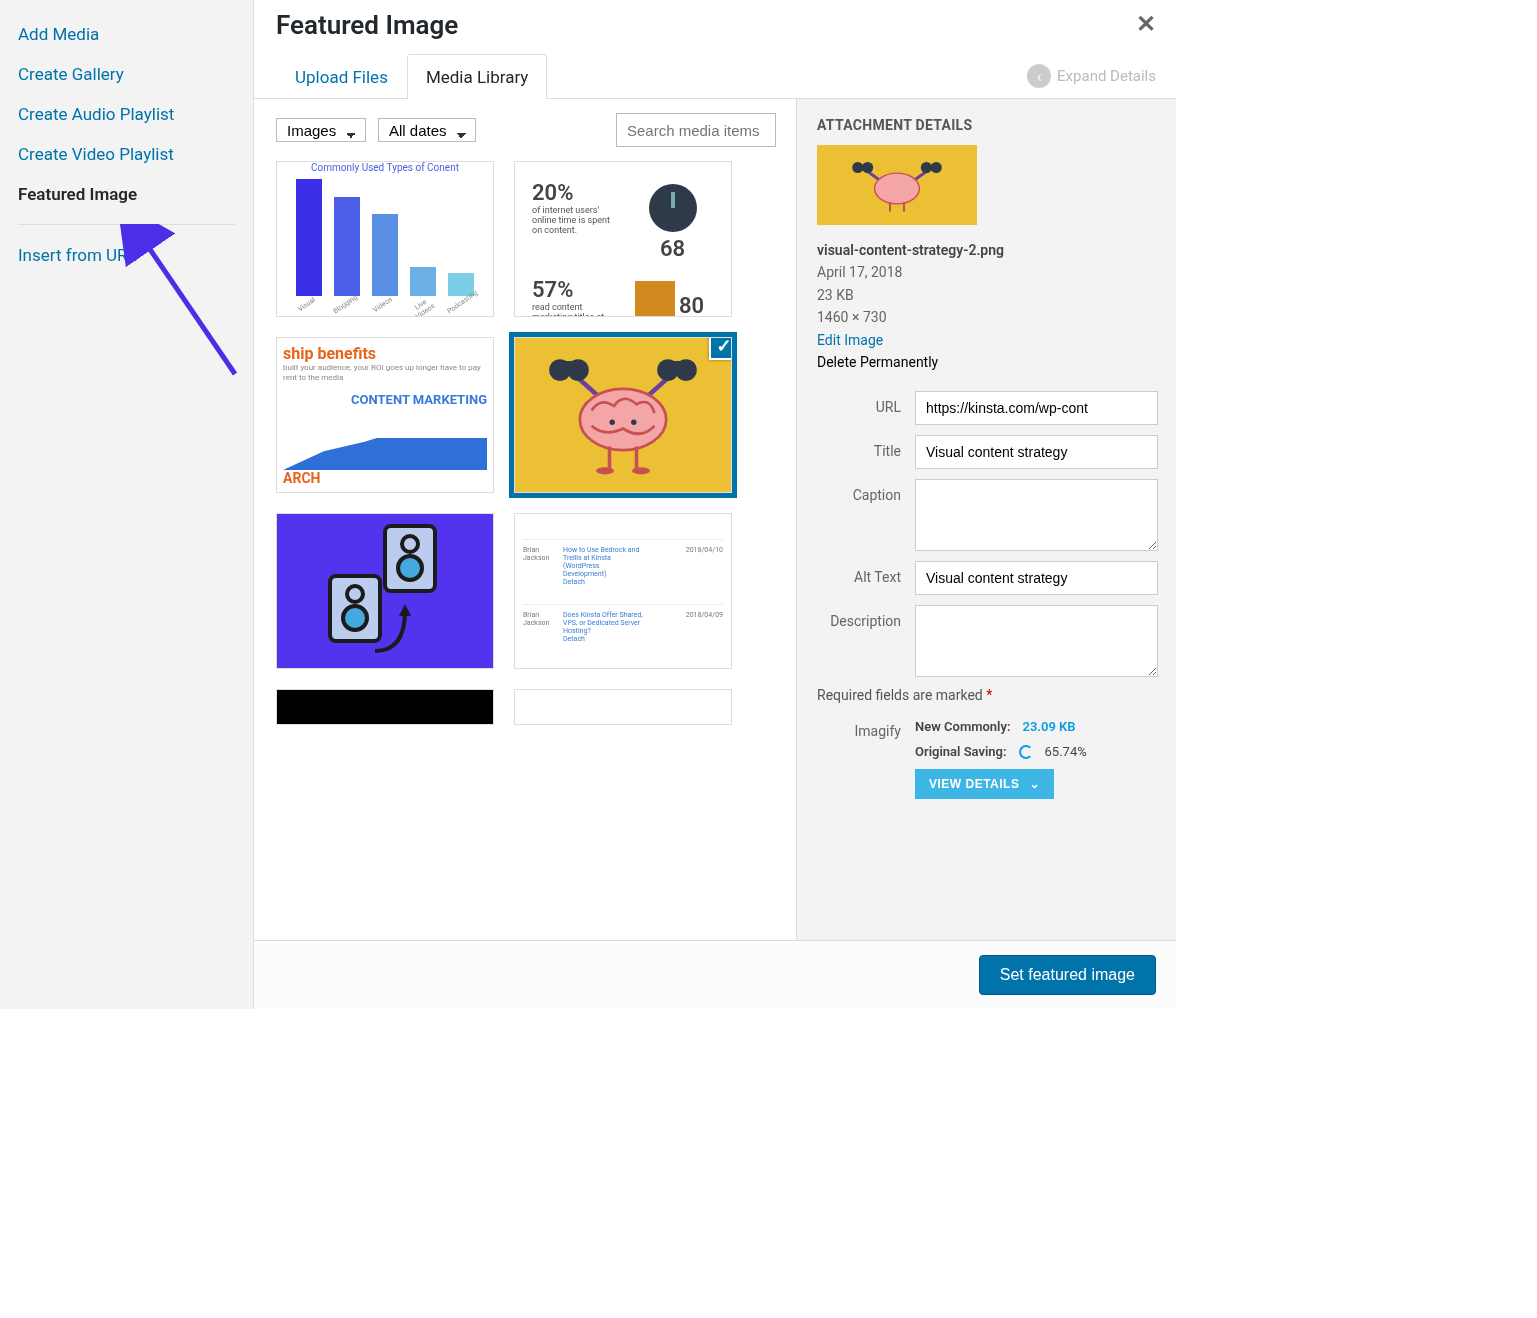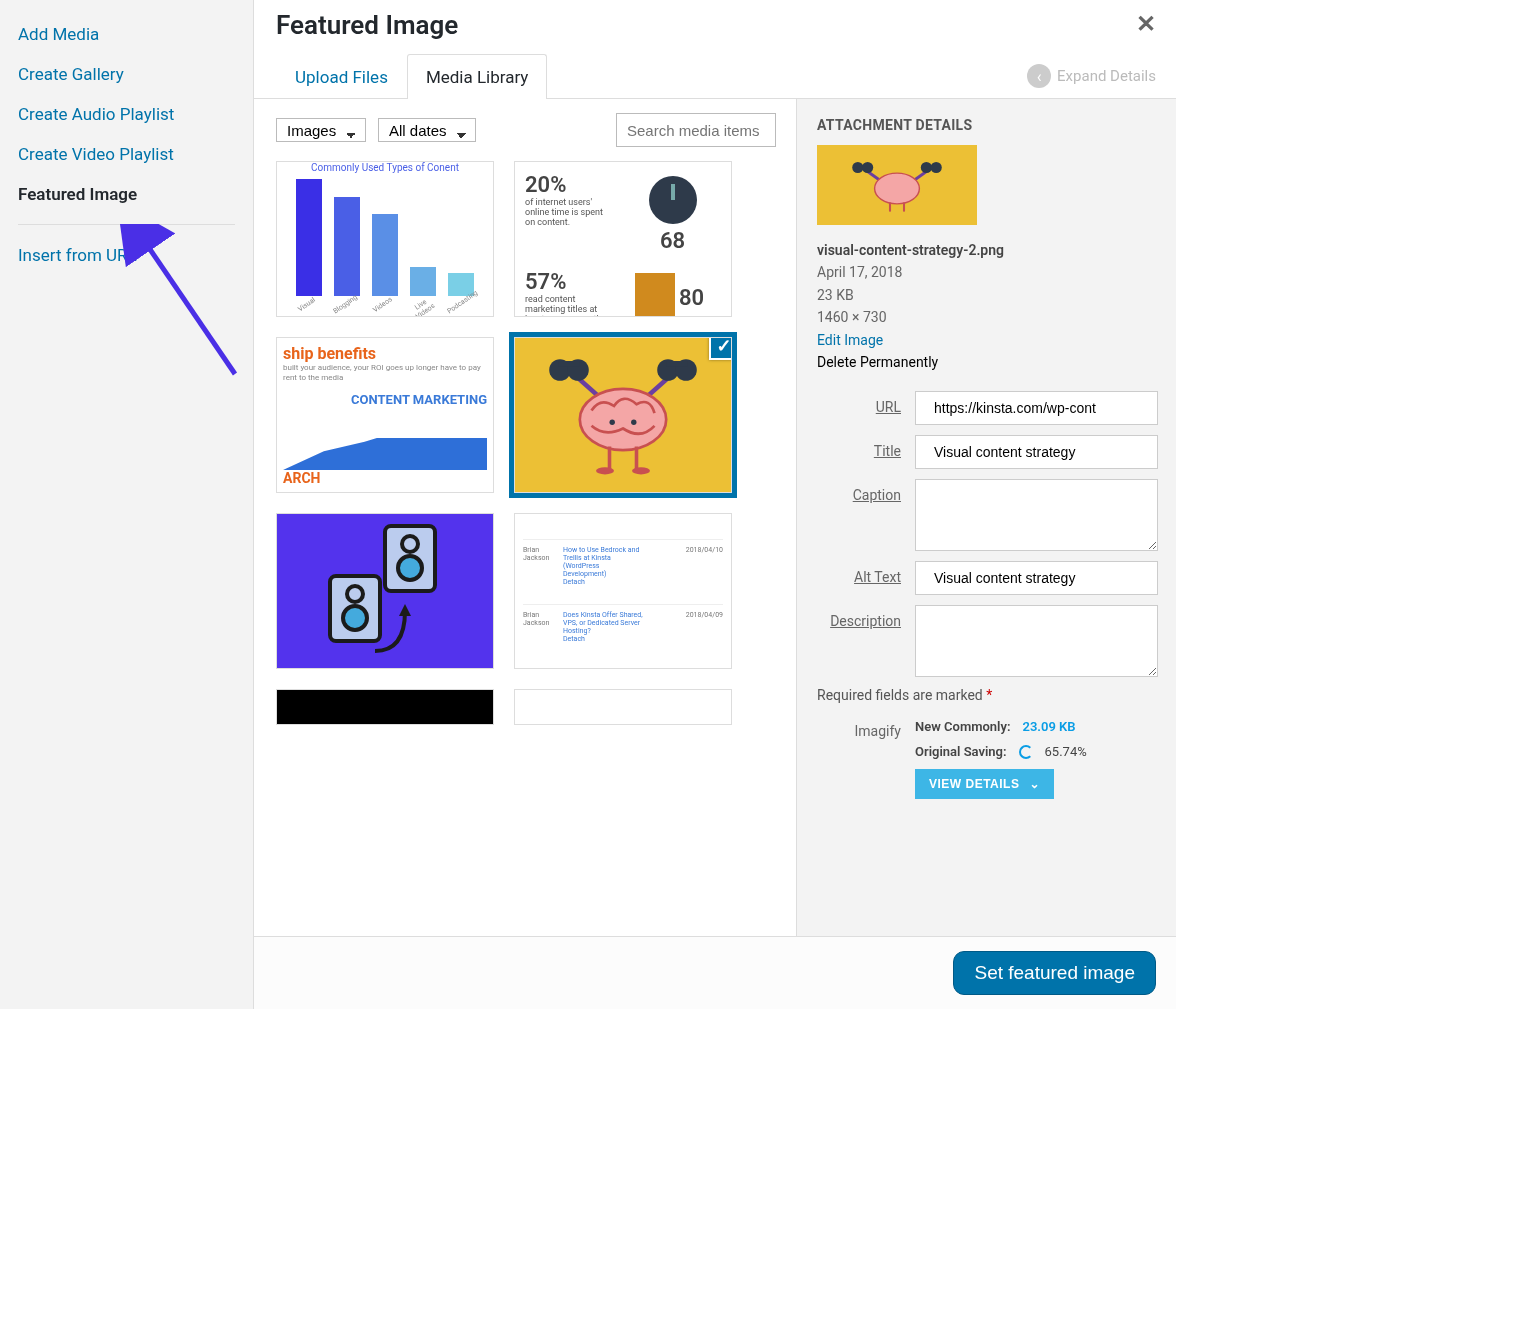--- a/index.html
+++ b/index.html
@@ -251,27 +251,26 @@
     align-items:flex-start;
     margin-bottom: 10px;
     gap: 14px;
   }
   .form-row label {
     width: 84px;
     text-align: right;
     color:#666;
     font-size: 14px;
     padding-top: 8px;
-    text-decoration: underline;
   }
   .form-row input[type=text],
   .form-row textarea {
     flex:1;
     border:1px solid #ccc;
-    padding: 8px 18px;
+    padding: 8px 10px;
     font-size: 14px;
     background:#fff;
   }
   .form-row textarea { height: 72px; resize: vertical; }
   .req { font-size: 14px; color:#555; margin: 10px 0 16px; }
   .req .ast { color:#c00; }
   .imagify-row {
     display:flex;
     align-items:flex-start;
     gap: 14px;
@@ -314,22 +313,22 @@
     padding: 14px 20px;
     display:flex;
     justify-content: flex-end;
     background:#fcfcfc;
   }
   .set-btn {
     background:#0073aa;
     color:#fff;
     border:1px solid #005a87;
     padding: 10px 20px;
-    font-size: 19px;
-    border-radius: 11px;
+    font-size: 16px;
+    border-radius: 4px;
     cursor:pointer;
   }
   ::-webkit-scrollbar { width: 18px; }
   ::-webkit-scrollbar-track { background: #f0f0f0; }
   ::-webkit-scrollbar-thumb { background: #c0c0c0; }
   ::-webkit-scrollbar-button {
     height: 18px;
     background: #f0f0f0;
   }
 </style>
@@ -386,21 +385,21 @@
             </div>
             <div class="labels">
               <span>Visual</span>
               <span>Blogging</span>
               <span>Videos</span>
               <span>Live Videos</span>
               <span>Podcasting</span>
             </div>
           </div>
 
-          <div class="thumb thumb-infog" style="display:grid;grid-template-columns:1fr 1fr;align-items:start;gap:4px;padding:4px;">
+          <div class="thumb thumb-infog" style="display:grid;grid-template-columns:1fr 1fr;align-items:start;gap:4px;padding:12px;">
             <div class="col">
                 <div class="big">20%</div>
                 <div>of internet users' online time is spent on content.</div>
               </div>
             <div class="col" style="display:flex;align-items:center;flex-direction:column;">
                 <div class="icon-circ">
                   <div style="position:absolute;top:8px;left:22px;width:4px;height:16px;background:#7aa"></div>
                 </div>
                 <div class="big">68</div>
               </div>

